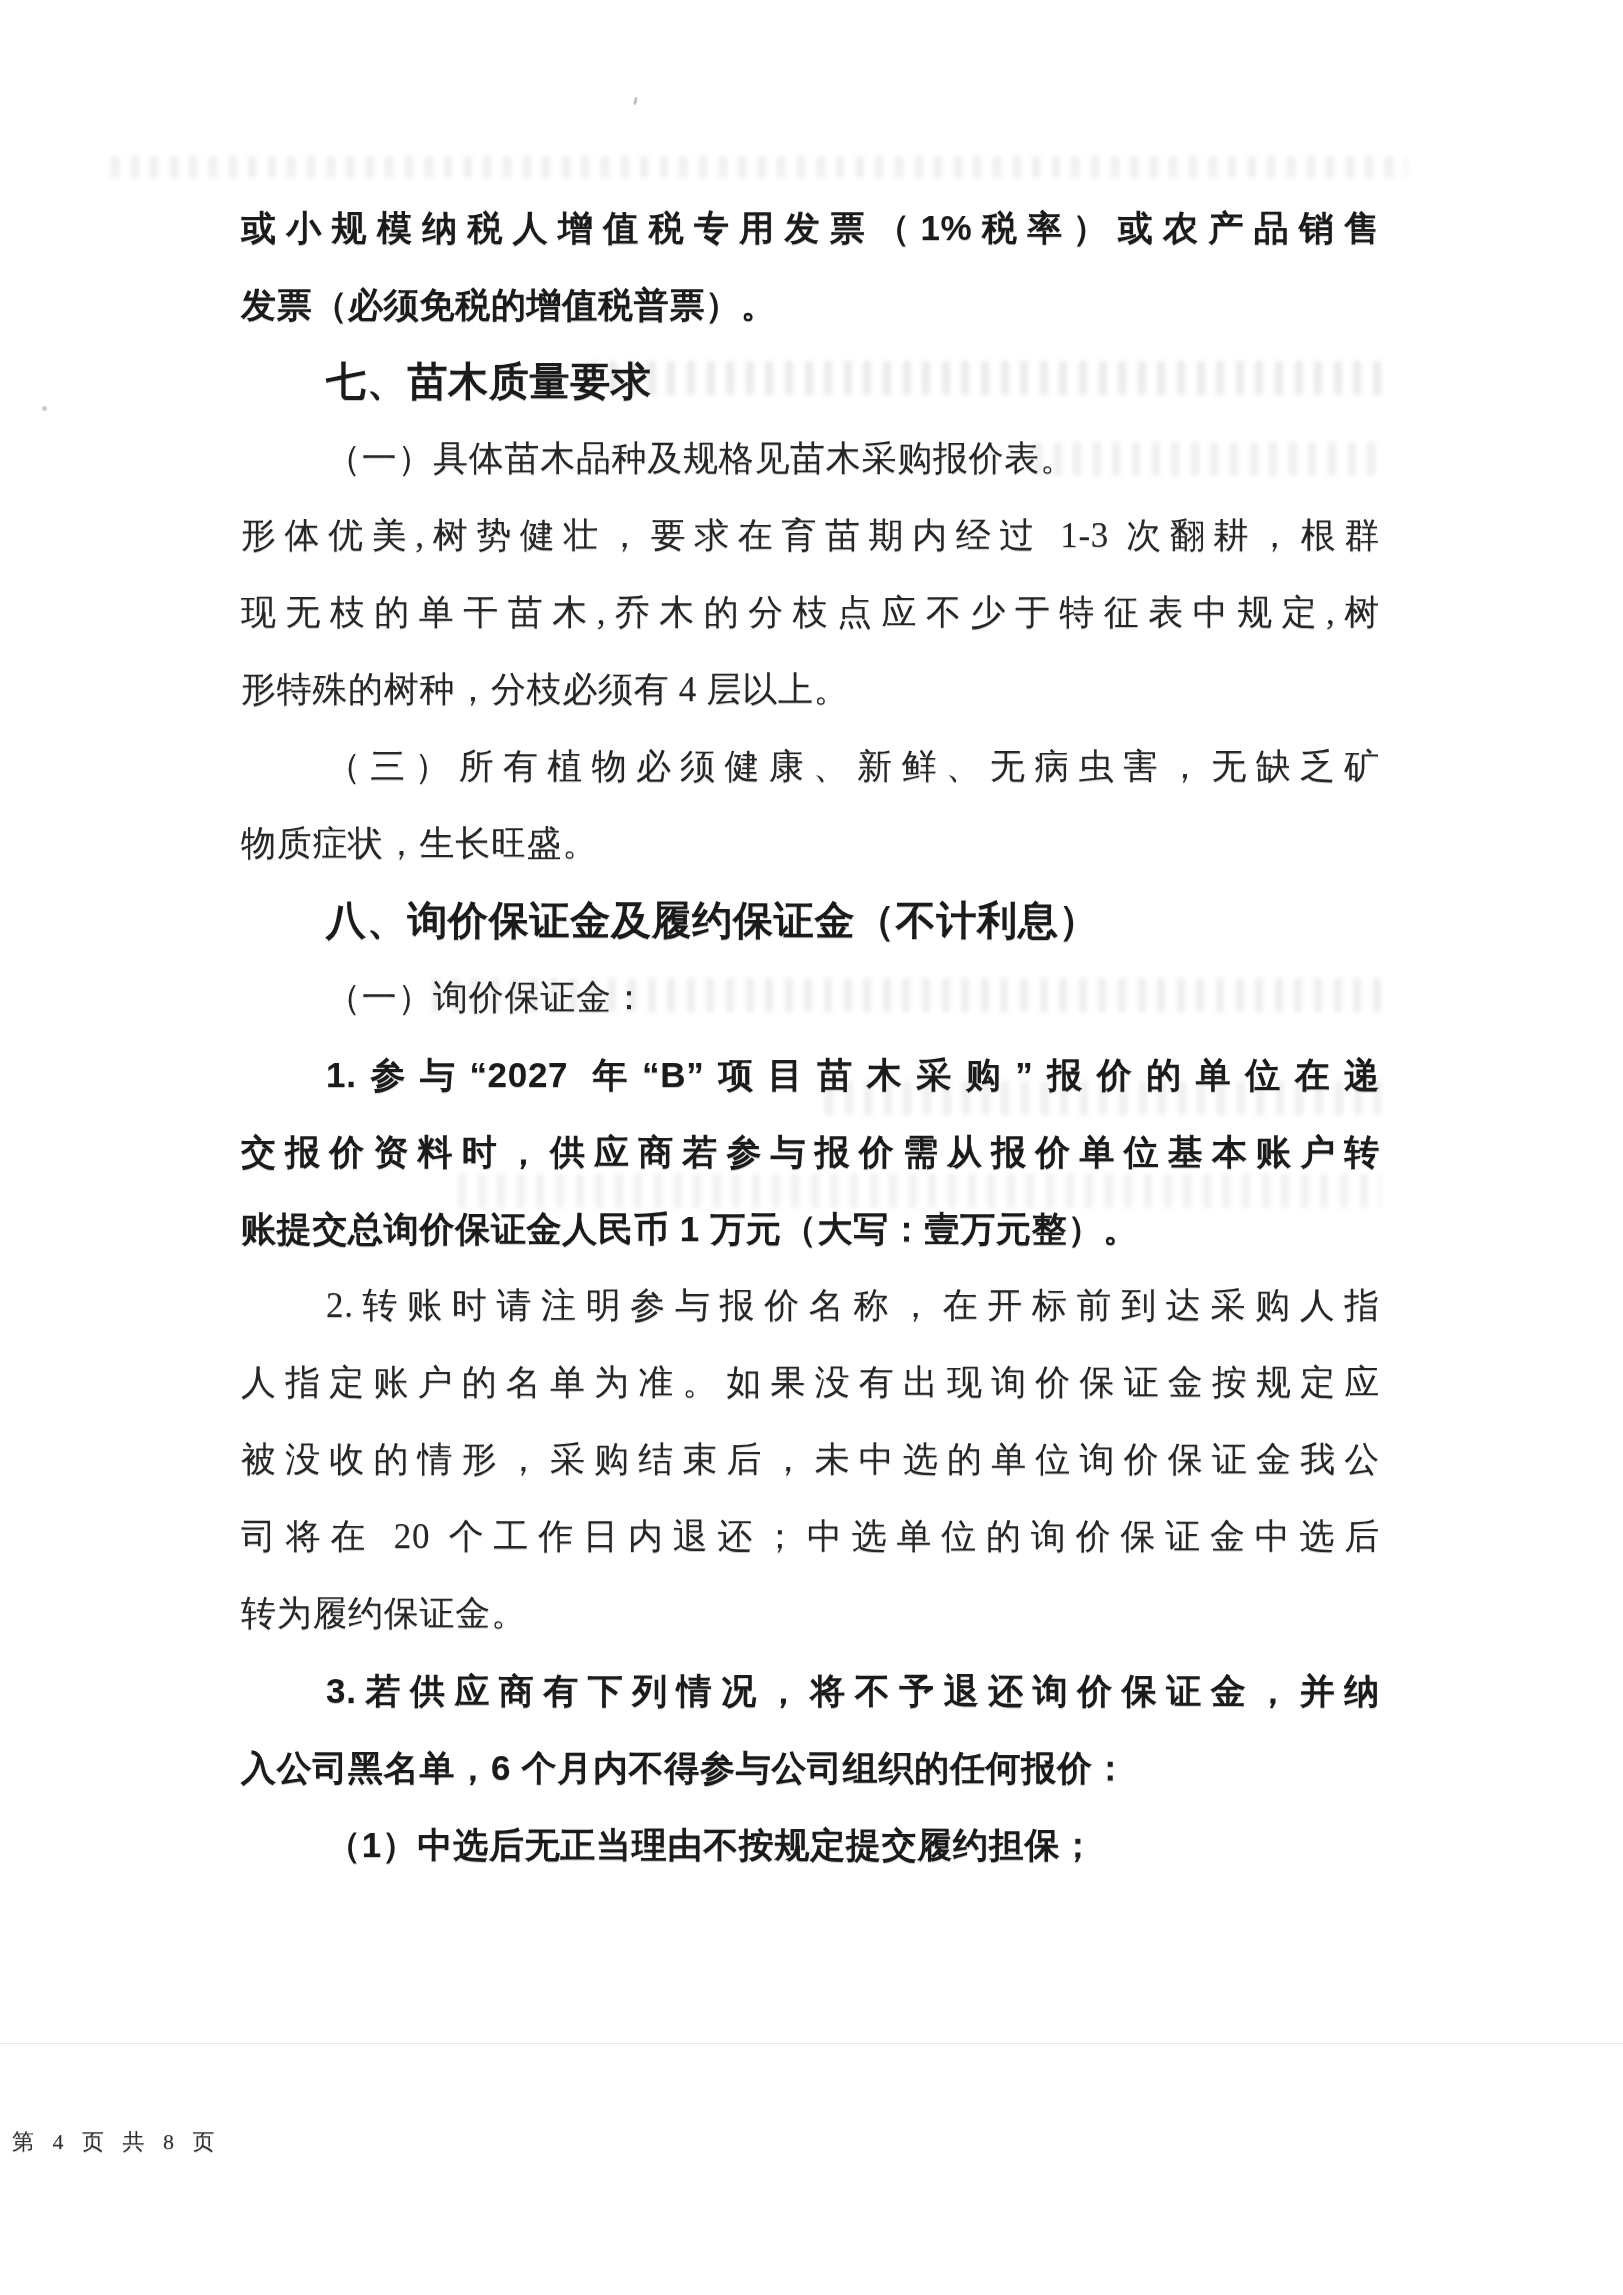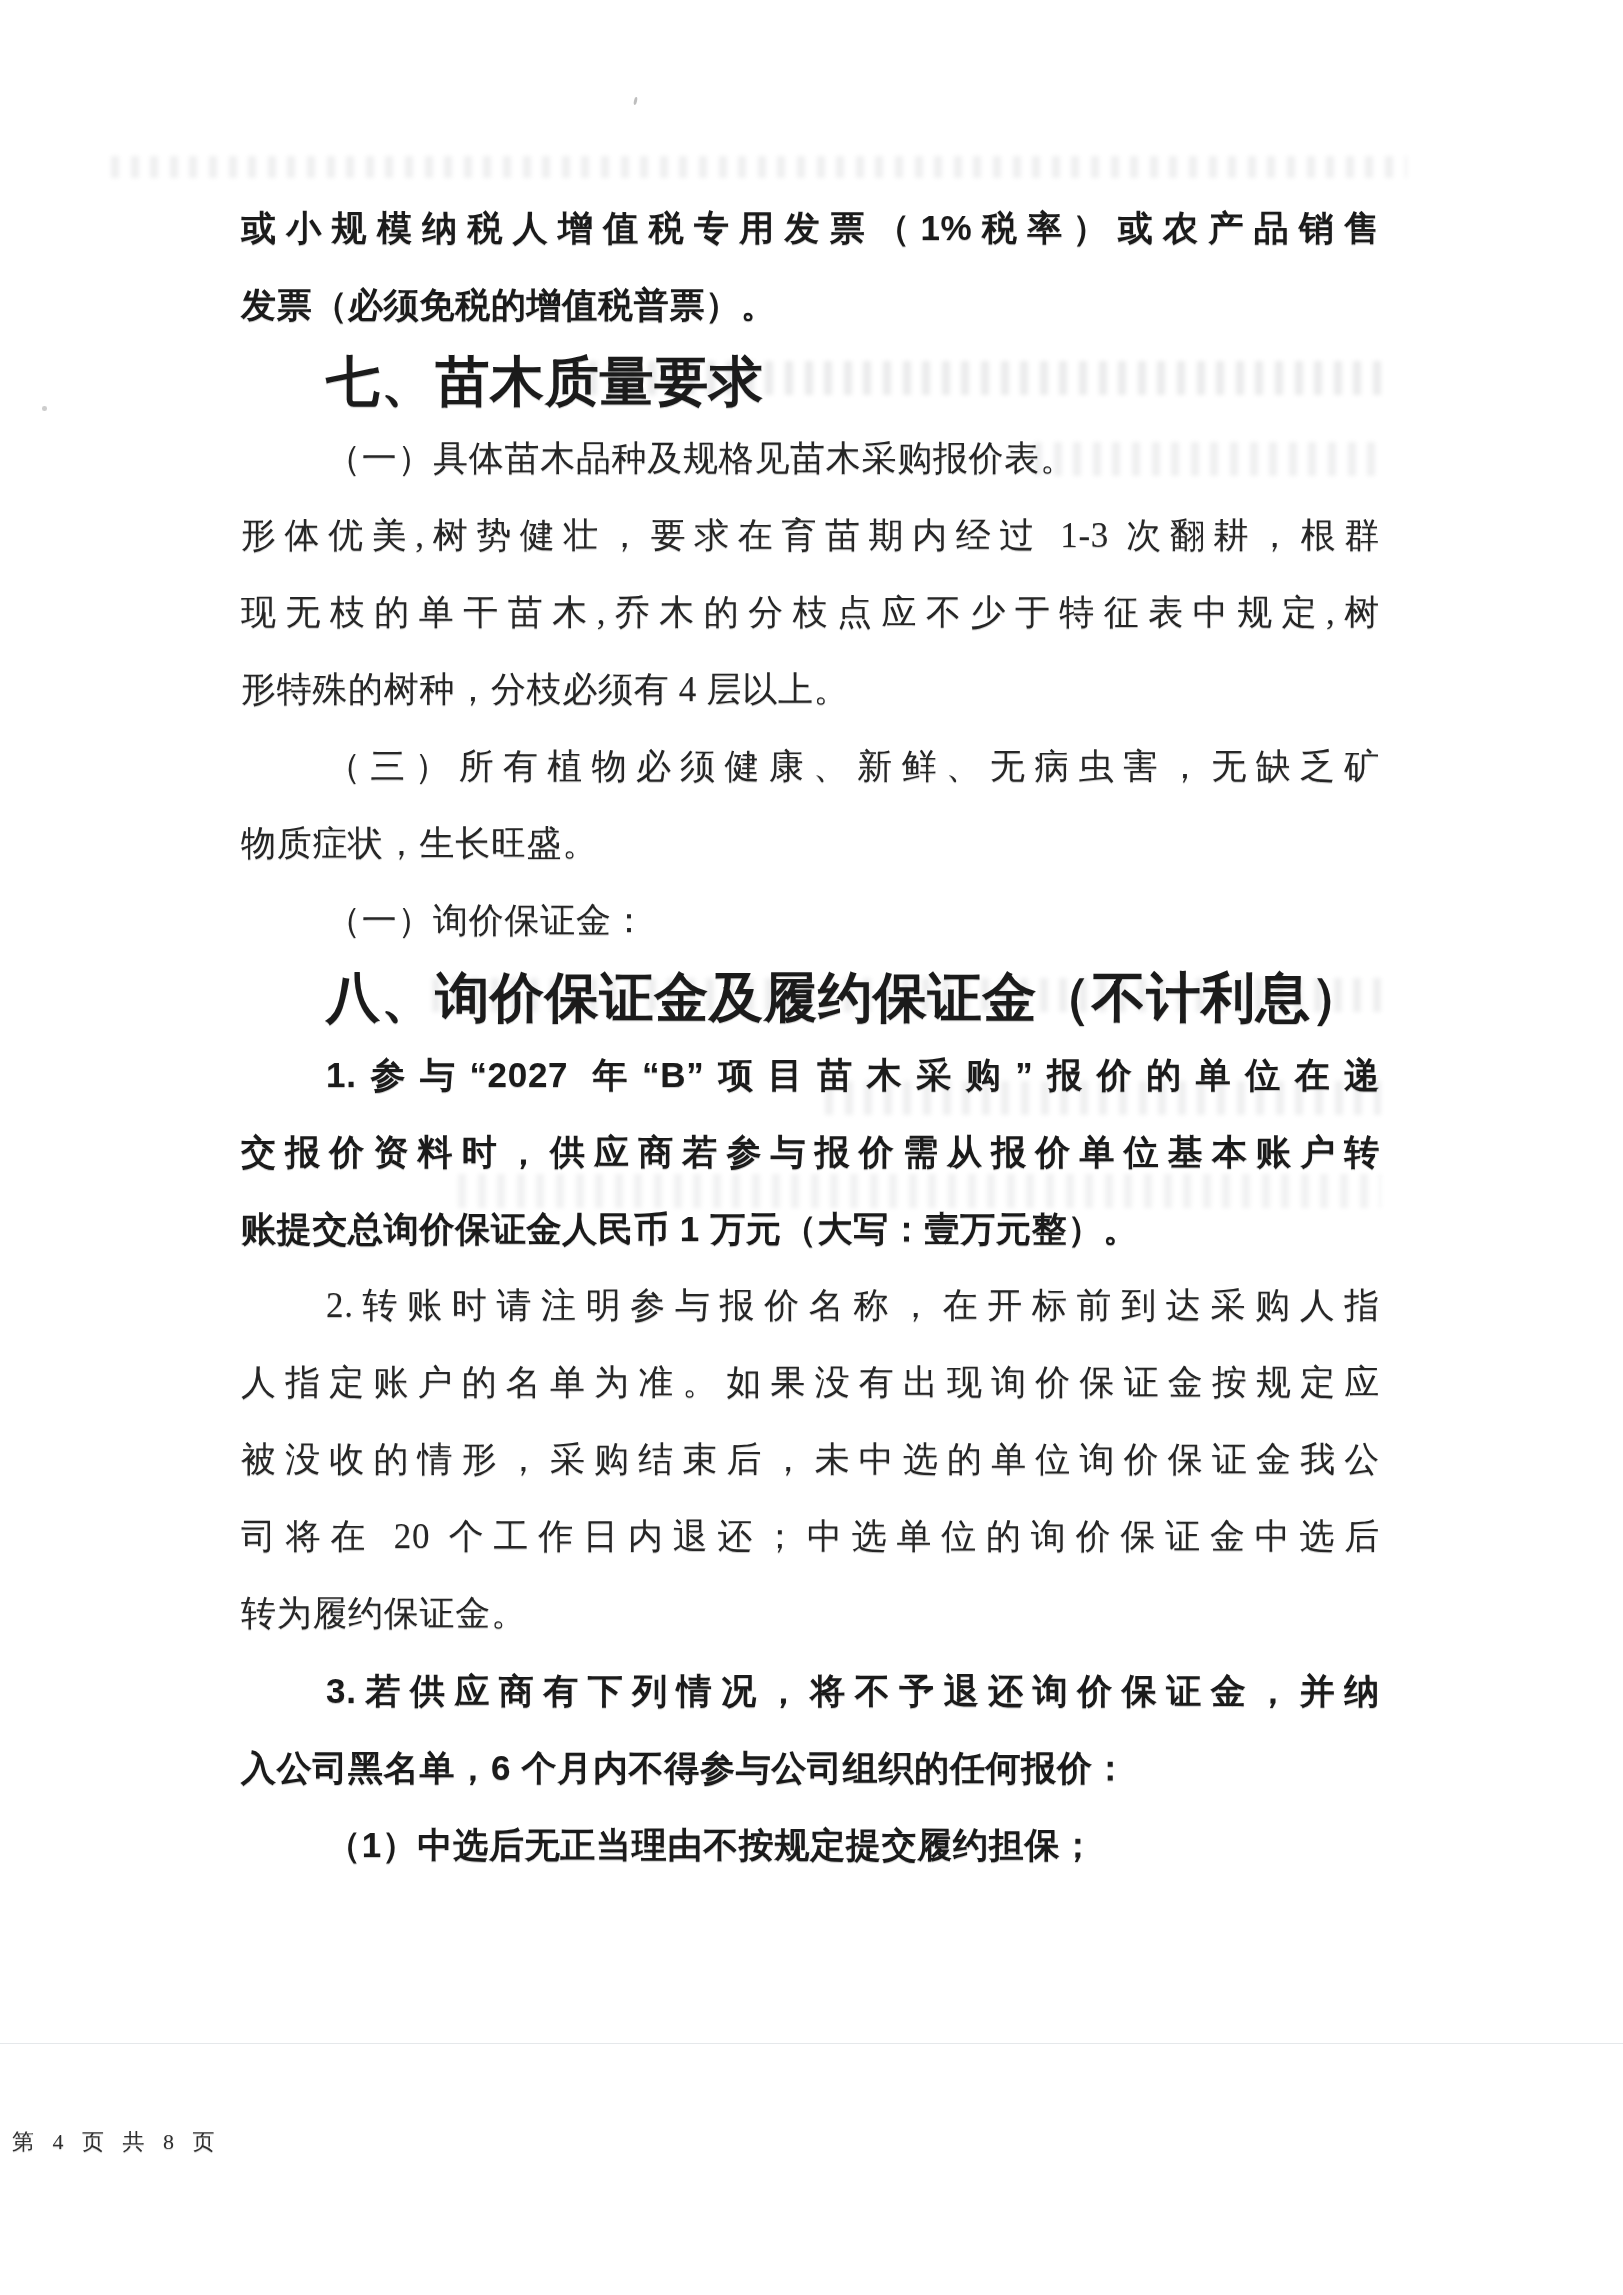--- a/index.html
+++ b/index.html
@@ -30,21 +30,21 @@
     white-space: normal;
     text-align: justify;
     text-align-last: justify;
   }
   .ind { text-indent: 85px; }
   .b {
     font-family: "Liberation Sans", "DejaVu Sans", sans-serif;
     font-weight: 700;
     color: #1b1b1b;
   }
-  .hd { font-size: 54px; }
+  .hd { font-size: 40px; }
   .footer {
     position: absolute;
     top: 2129px;
     left: 12px;
     width: 100%;
     text-align: left;
     font-size: 22px;
     line-height: 26px;
     color: #2e2e2e;
     letter-spacing: 6.5px;
@@ -95,22 +95,22 @@
   <div class="body-block">
     <div class="ln b j">或小规模纳税人增值税专用发票（1%税率）或农产品销售</div>
     <div class="ln b">发票（必须免税的增值税普票）。</div>
     <div class="ln b ind hd">七、苗木质量要求</div>
     <div class="ln ind">（一）具体苗木品种及规格见苗木采购报价表。</div>
     <div class="ln j">形体优美,树势健壮，要求在育苗期内经过 1-3 次翻耕，根群</div>
     <div class="ln j">现无枝的单干苗木,乔木的分枝点应不少于特征表中规定,树</div>
     <div class="ln">形特殊的树种，分枝必须有 4 层以上。</div>
     <div class="ln ind j">（三）所有植物必须健康、新鲜、无病虫害，无缺乏矿</div>
     <div class="ln">物质症状，生长旺盛。</div>
+    <div class="ln b ind hd">八、询价保证金及履约保证金（不计利息）</div>
     <div class="ln ind">（一）询价保证金：</div>
-    <div class="ln b ind hd">八、询价保证金及履约保证金（不计利息）</div>
     <div class="ln b ind j">1.参与“2027 年“B”项目苗木采购”报价的单位在递</div>
     <div class="ln b j">交报价资料时，供应商若参与报价需从报价单位基本账户转</div>
     <div class="ln b">账提交总询价保证金人民币 1 万元（大写：壹万元整）。</div>
     <div class="ln ind j">2.转账时请注明参与报价名称，在开标前到达采购人指</div>
     <div class="ln j">人指定账户的名单为准。如果没有出现询价保证金按规定应</div>
     <div class="ln j">被没收的情形，采购结束后，未中选的单位询价保证金我公</div>
     <div class="ln j">司将在 20 个工作日内退还；中选单位的询价保证金中选后</div>
     <div class="ln">转为履约保证金。</div>
     <div class="ln b ind j">3.若供应商有下列情况，将不予退还询价保证金，并纳</div>
     <div class="ln b">入公司黑名单，6 个月内不得参与公司组织的任何报价：</div>

